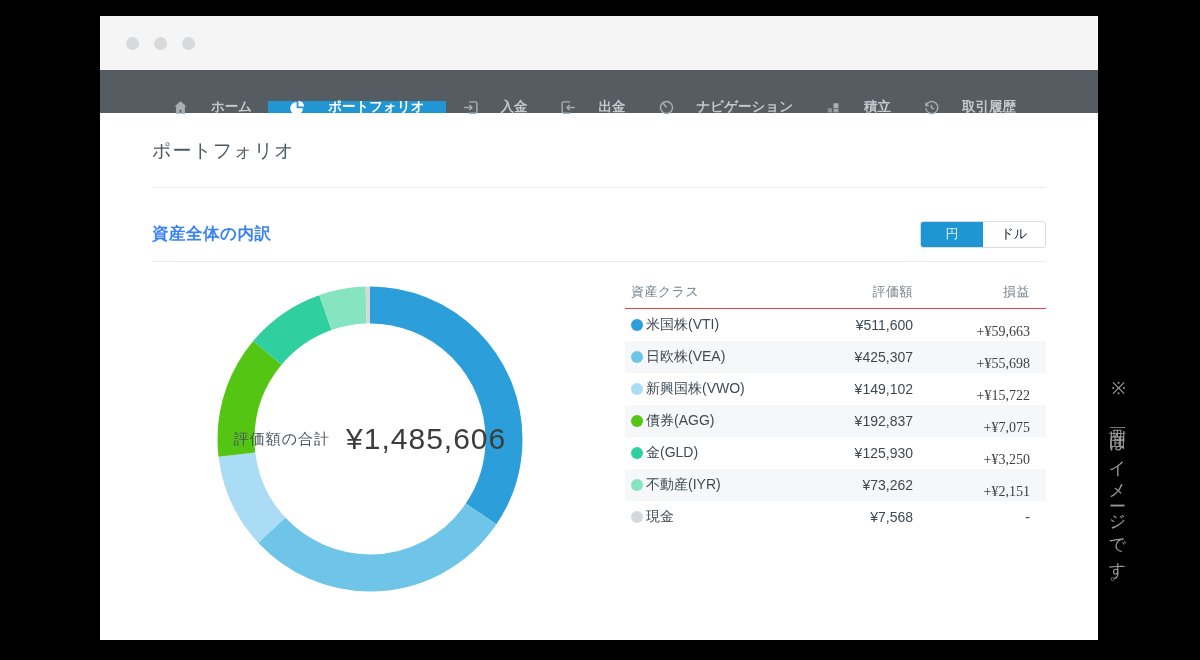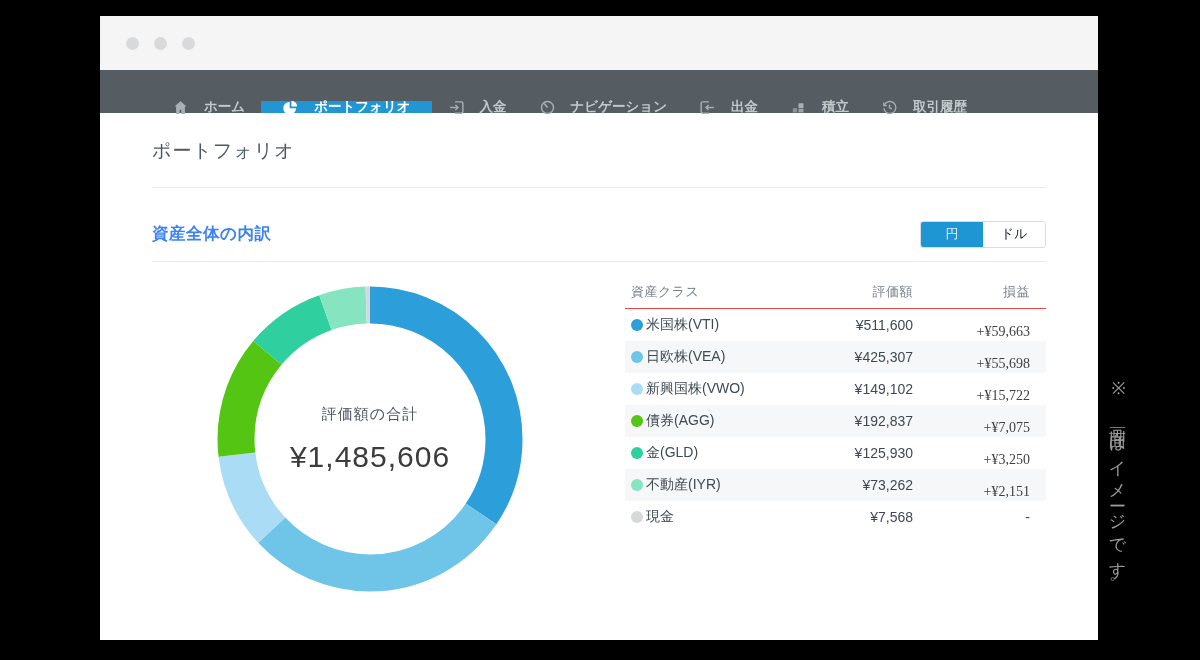--- a/index.html
+++ b/index.html
@@ -5,42 +5,42 @@
   * { margin:0; padding:0; box-sizing:border-box; }
   html,body { width:1200px; height:660px; }
   body { background:#000; position:relative; font-family:"Liberation Sans", sans-serif; overflow:hidden; }
 
   .window { position:absolute; left:100px; top:16px; width:998px; height:624px; background:#fff; }
 
   .titlebar { height:54px; background:#F5F5F6; display:flex; align-items:center; padding-left:26px; gap:15px; }
   .win-dot { width:13px; height:13px; border-radius:50%; background:#D8D9DB; }
 
   .navbar { height:43px; background:#555D63; display:flex; align-items:stretch; padding-left:56px; }
-  .nav-item { display:flex; align-items:center; gap:15px; padding:0 16px; color:#C3C8CB; font-size:13.5px; font-weight:700; cursor:pointer; white-space:nowrap;margin-top:31px; }
+  .nav-item { display:flex; align-items:center; gap:22px; padding:0 16px; color:#C3C8CB; font-size:13.5px; font-weight:700; cursor:pointer; white-space:nowrap;margin-top:31px; }
   .nav-item .nav-ic { display:flex; align-items:center; color:#A9B0B5; }
   .nav-item.active { background:#2196D3; color:#FFFFFF; padding:0 21px; }
   .nav-item.active .nav-ic { color:#FFFFFF; }
   .nav-ic svg { width:17px; height:17px; display:block; }
 
   .content { padding:0 52px; }
   .page-title { padding-top:25px; font-size:19px; color:#4C5963; font-weight:400; letter-spacing:1px; }
   .divider { border-top:1px solid #E8EAEB; margin-top:23px; }
 
   .section-header { margin-top:32px; display:flex; justify-content:space-between; align-items:center; height:28px; }
   .section-title { font-size:16.5px; font-weight:700; color:#3b82f6; letter-spacing:0.5px; }
 
   .toggle { display:flex; border:1px solid #D8DCDE; border-radius:3px; overflow:hidden; height:27px; cursor:pointer; }
   .toggle-btn { width:62px; display:flex; align-items:center; justify-content:center; font-size:13px; background:#fff; color:#0f172a; }
   .toggle-btn.active { background:#1E96D4; color:rgba(255,255,255,0.85); }
   .divider2 { border-top:1px solid #E8EAEB; margin-top:13px; }
 
   .main { margin-top:14px; display:flex; }
   .donut-wrap { position:relative; width:306px; height:306px; margin-left:65px; margin-top:10px; flex:none; }
   .donut-wrap svg { position:absolute; inset:0; }
-  .donut-center { position:absolute; inset:0; display:flex; flex-direction:column; align-items:center; justify-content:center; gap:16px; }
+  .donut-center { position:absolute; inset:0; display:flex; flex-direction:row; align-items:center; justify-content:center; gap:16px; }
   .center-label { font-size:15px; color:#4A545E; letter-spacing:1px; }
   .center-value { font-size:30px; color:#3C3C3C; letter-spacing:1px; }
 
   .table { flex:1; margin-left:102px; min-width:0; }
   .thead { display:flex; align-items:center; height:33px; border-bottom:1px solid #ef4444; color:#75818A; font-size:13px; padding-right:16px; letter-spacing:0.5px; }
   .col-name { flex:1; padding-left:6px; }
   .col-value { width:150px; text-align:right; }
   .col-profit { width:117px; text-align:right;font-family:Liberation Serif, serif; }
   .trow { display:flex; align-items:center; height:32px; font-size:14px; color:#3E4A53; padding-right:16px; }
   .trow:nth-child(even) { background:#F6F7F8; }
@@ -85,35 +85,35 @@
             <path d="M10 4h9a2 2 0 0 1 2 2v12a2 2 0 0 1-2 2h-9"></path>
             <path d="M3 12h11"></path>
             <path d="M10.5 8.5 14 12l-3.5 3.5"></path>
           </svg>
         </span>
         <span>入金</span>
       </div>
       <div class="nav-item">
         <span class="nav-ic">
           <svg viewBox="0 0 24 24" fill="none" stroke="currentColor" stroke-width="2">
-            <circle cx="12" cy="12" r="8.5"></circle>
-            <path d="M12 12 7.5 6.5" stroke-width="2.2"></path>
-          </svg>
-        </span>
-        <span>ナビゲーション</span>
-      </div>
-      <div class="nav-item">
-        <span class="nav-ic">
-          <svg viewBox="0 0 24 24" fill="none" stroke="currentColor" stroke-width="2">
             <path d="M14 4H5a2 2 0 0 0-2 2v12a2 2 0 0 0 2 2h9"></path>
             <path d="M21 12H10"></path>
             <path d="M13.5 8.5 10 12l3.5 3.5"></path>
           </svg>
         </span>
         <span>出金</span>
+      </div>
+      <div class="nav-item">
+        <span class="nav-ic">
+          <svg viewBox="0 0 24 24" fill="none" stroke="currentColor" stroke-width="2">
+            <circle cx="12" cy="12" r="8.5"></circle>
+            <path d="M12 12 7.5 6.5" stroke-width="2.2"></path>
+          </svg>
+        </span>
+        <span>ナビゲーション</span>
       </div>
       <div class="nav-item">
         <span class="nav-ic">
           <svg viewBox="0 0 24 24" fill="currentColor">
             <rect x="4" y="13" width="6" height="6" opacity="0.65"></rect>
             <rect x="12" y="6" width="7" height="7"></rect>
             <rect x="12" y="14" width="7" height="5" opacity="0.85"></rect>
           </svg>
         </span>
         <span>積立</span>

